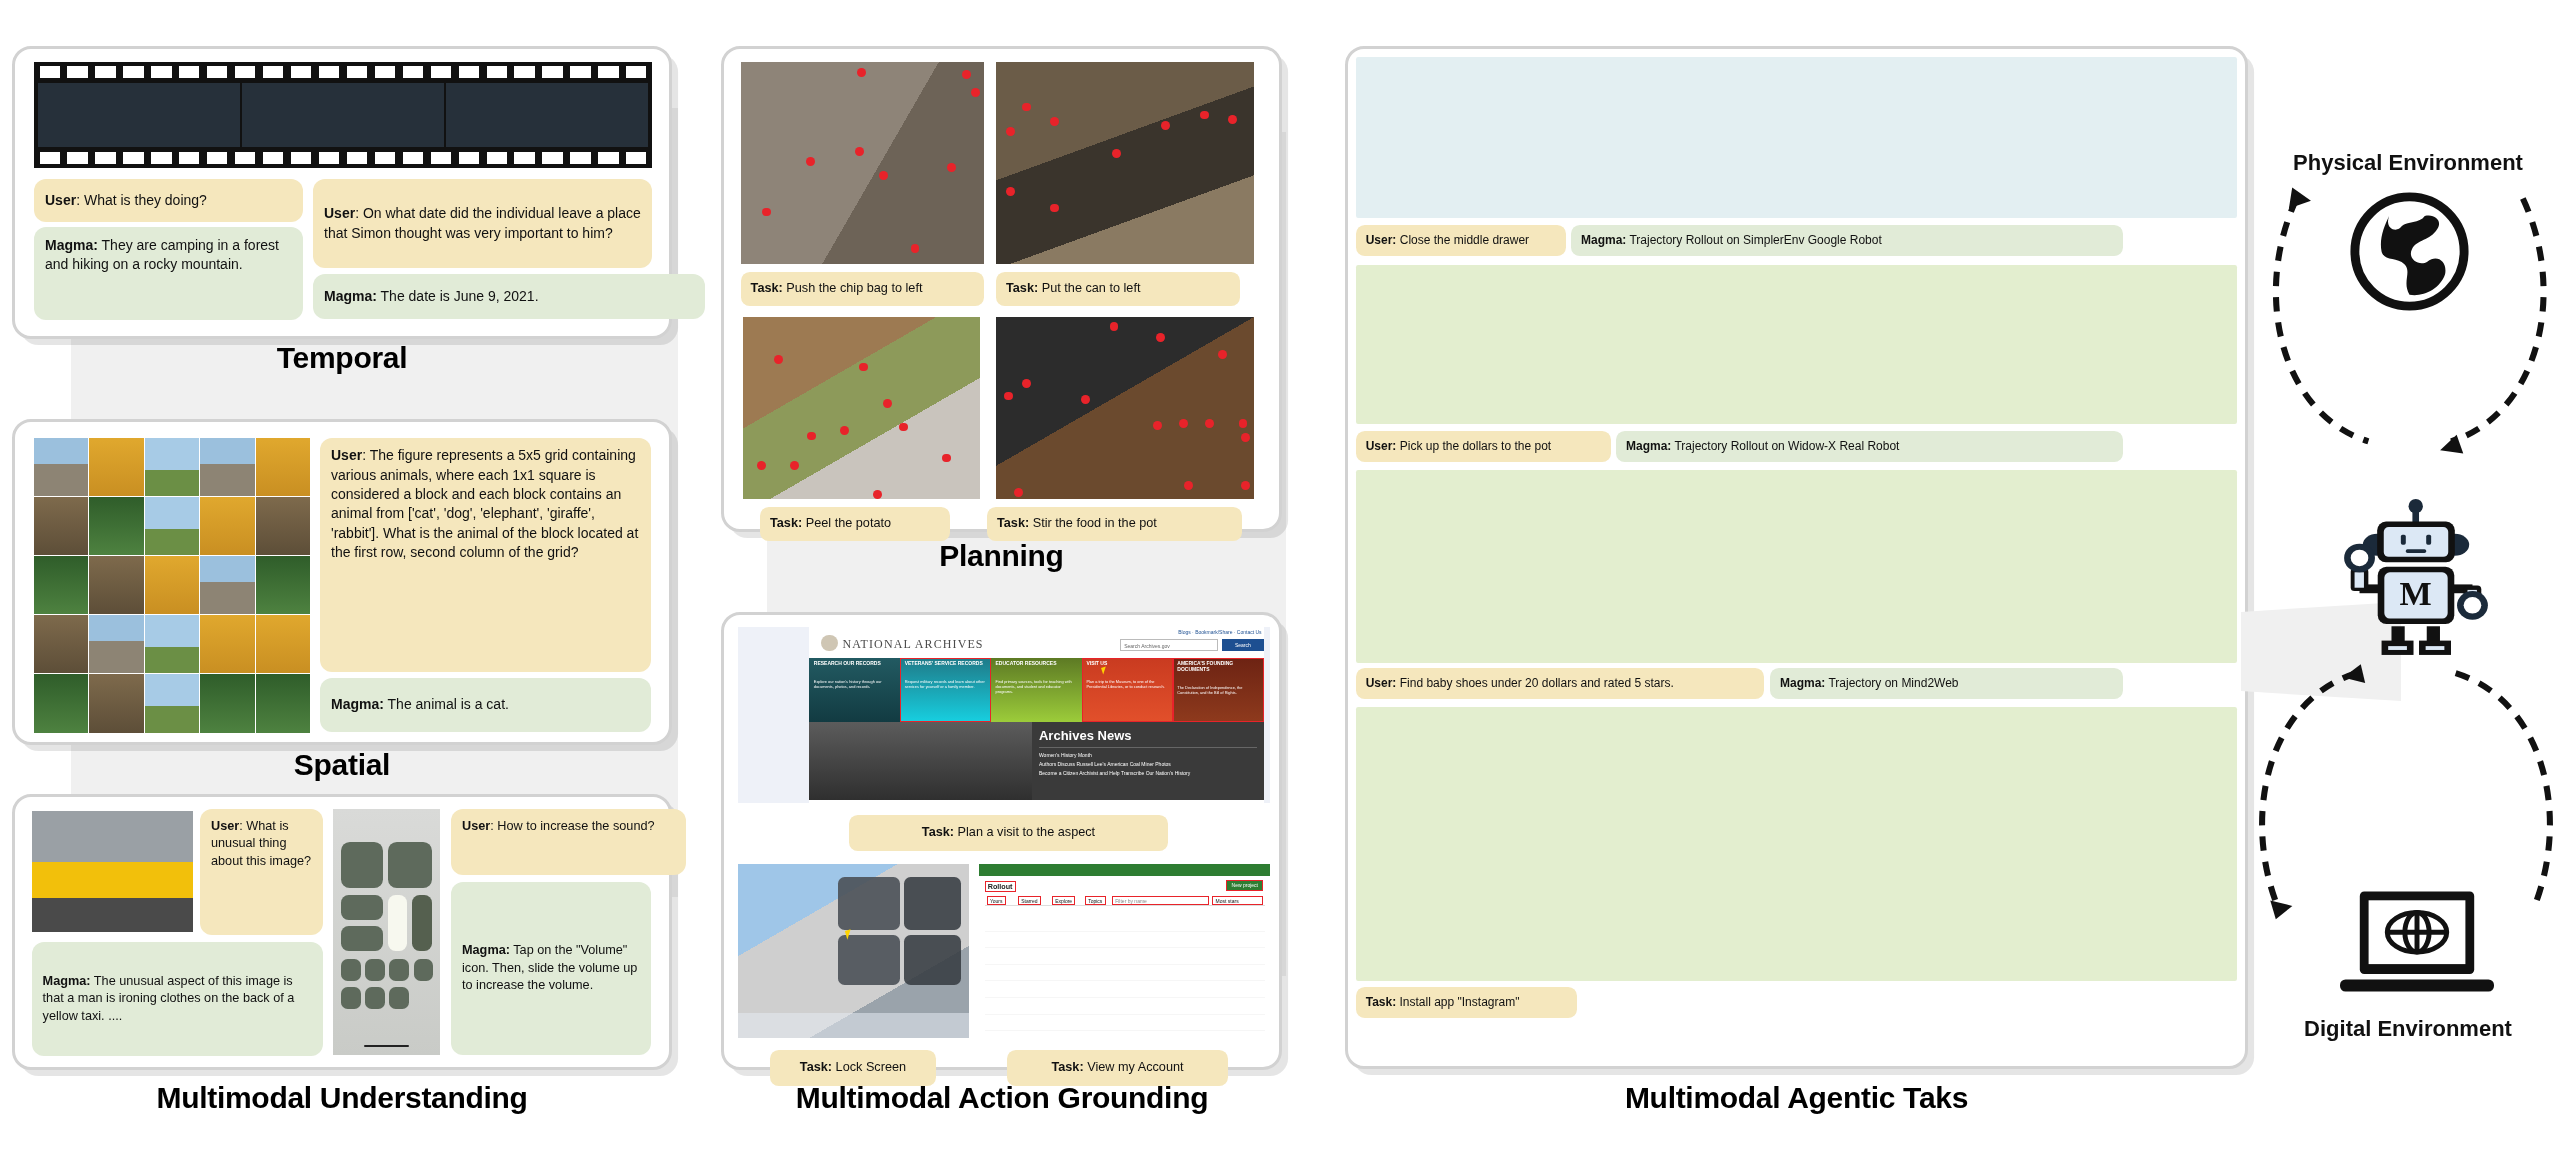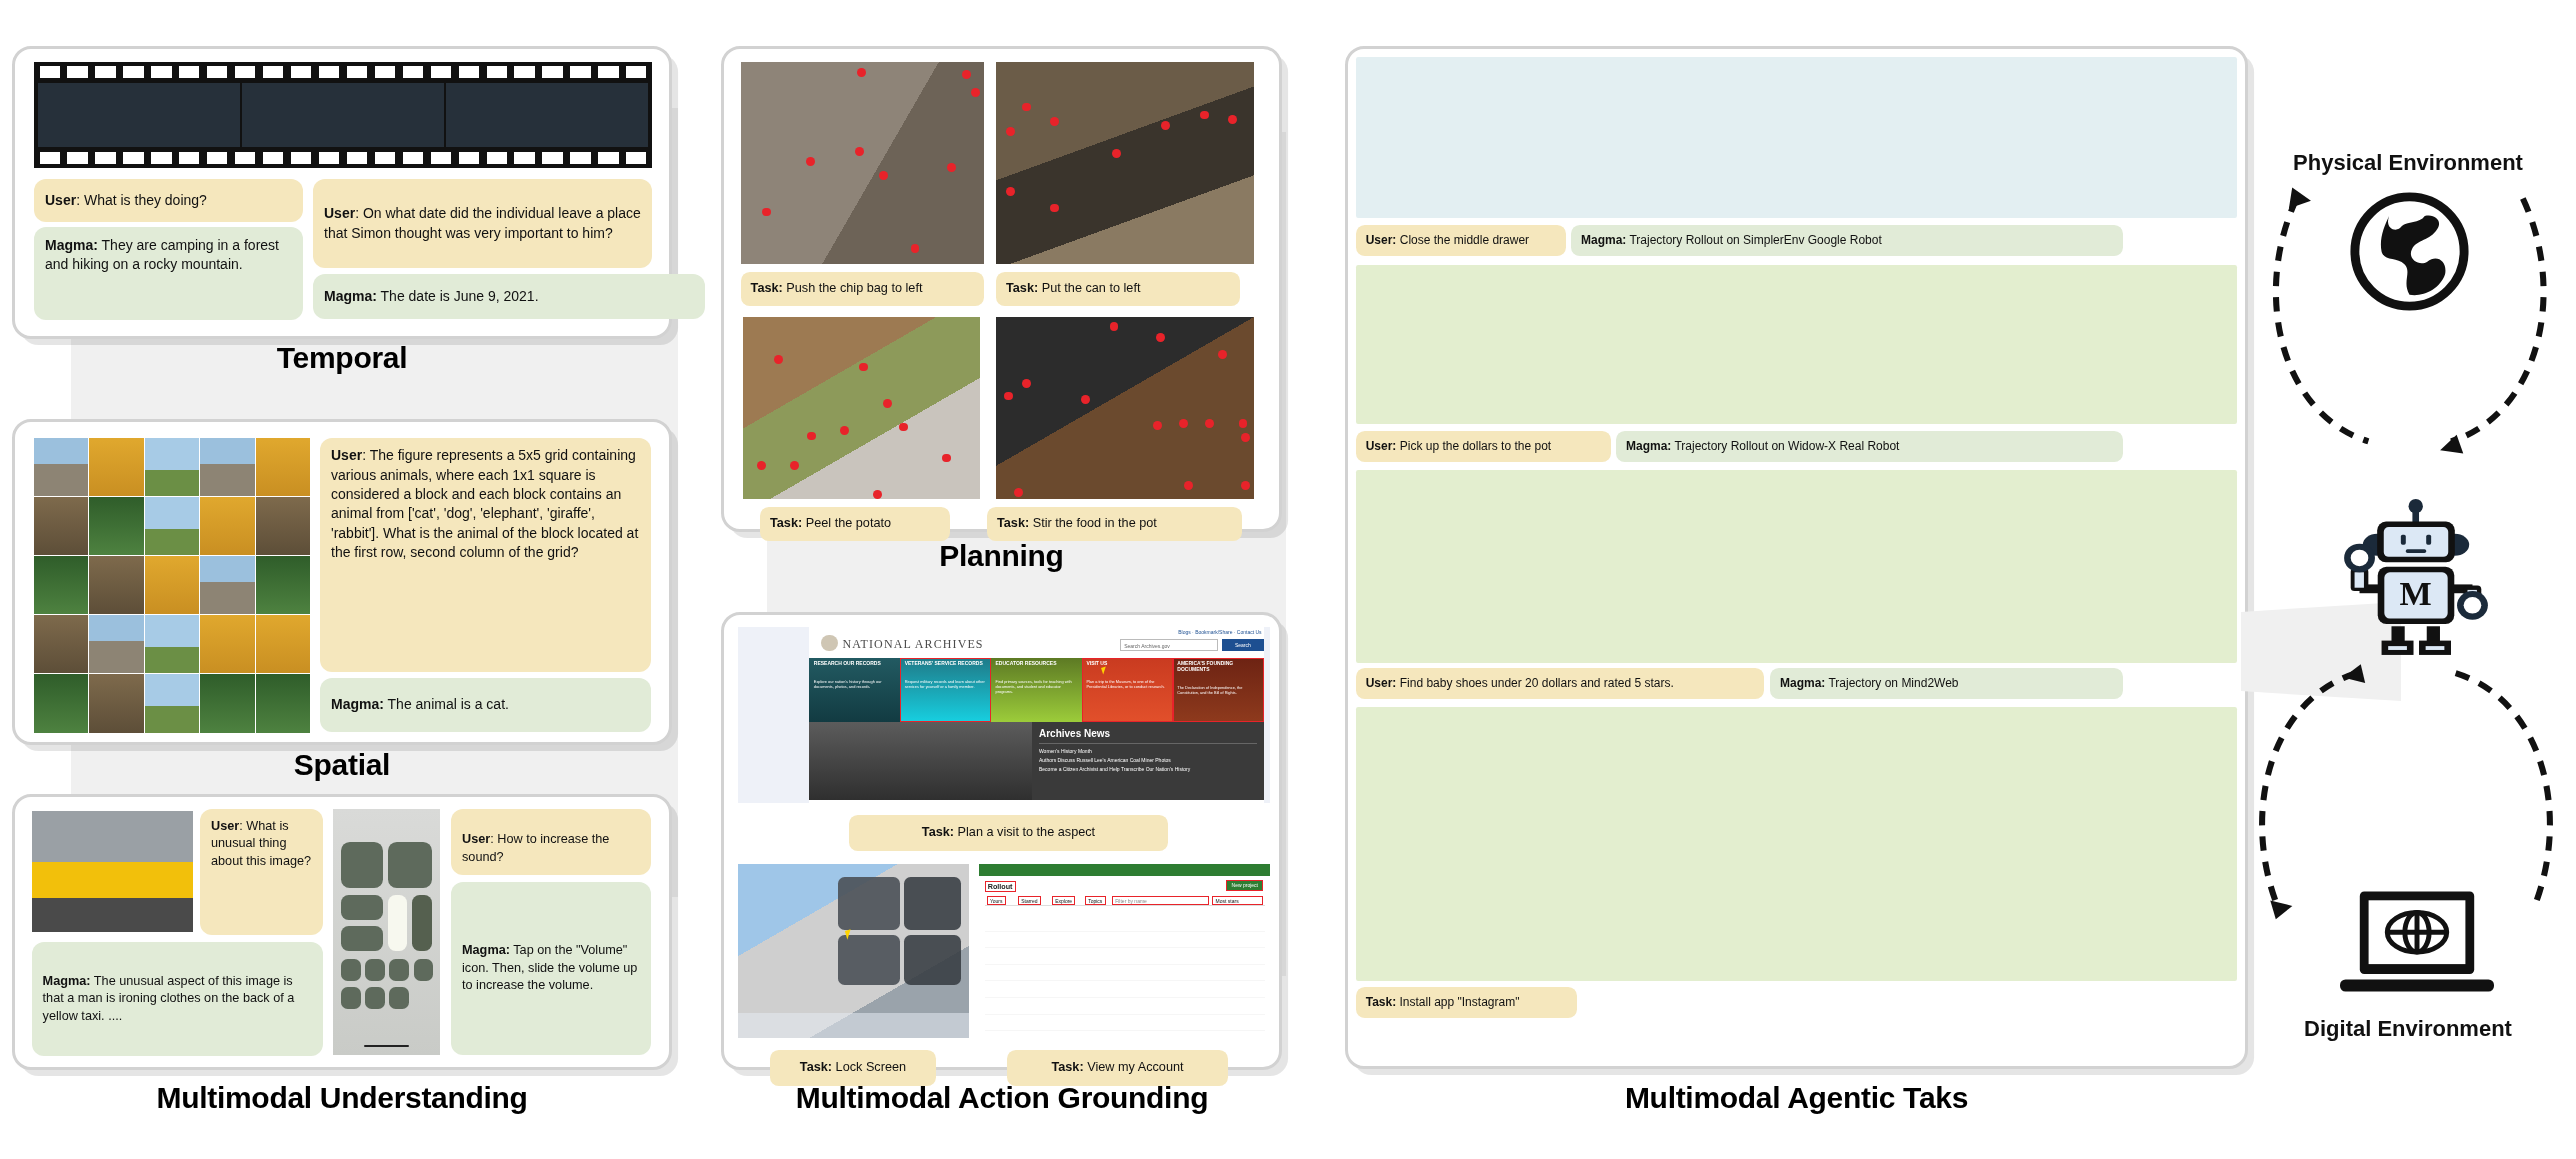--- a/index.html
+++ b/index.html
@@ -230,21 +230,21 @@
     <div style="position:absolute;left:7.7px;top:150px;width:20px;height:22px;background:#5e6a5c;border-radius:6.6px;"></div>
     <div style="position:absolute;left:32px;top:150px;width:20px;height:22px;background:#5e6a5c;border-radius:6.6px;"></div>
     <div style="position:absolute;left:56px;top:150px;width:20px;height:22px;background:#5e6a5c;border-radius:6.6px;"></div>
     <div style="position:absolute;left:81px;top:150px;width:19px;height:22px;background:#5e6a5c;border-radius:6.6px;"></div>
     <div style="position:absolute;left:7.7px;top:178px;width:20px;height:22px;background:#5e6a5c;border-radius:6.6px;"></div>
     <div style="position:absolute;left:32px;top:178px;width:20px;height:22px;background:#5e6a5c;border-radius:6.6px;"></div>
     <div style="position:absolute;left:56px;top:178px;width:20px;height:22px;background:#5e6a5c;border-radius:6.6px;"></div>
     <div style="position:absolute;left:31px;bottom:7.7px;width:45px;height:2.8px;background:#222;border-radius:1.7px;"></div>
   </div>
 
-  <div class="bub user" style="position:absolute;left:436px;top:12px;width:200px;height:66px;font-size:12.7px;display:flex;align-items:flex-end;">
+  <div class="bub user" style="position:absolute;left:436px;top:12px;width:235px;height:66px;font-size:12.7px;display:flex;align-items:flex-start;">
     <span><b>User</b>:<span> How to increase the sound?</span></span>
   </div>
   <div class="bub magma" style="position:absolute;left:436px;top:85px;width:200px;height:173px;font-size:12.7px;display:flex;align-items:center;">
     <span><b>Magma:</b><span> Tap on the "Volume" icon. Then, slide the volume up to increase the volume.</span></span>
   </div>
 </div>
 <div class="sect-title" style="left:6.6px;top:1081px;width:671px;">Multimodal Understanding</div>
 
 <div class="panel" style="left:721px;top:46px;width:561px;height:486px;">
   <div class="photo ph-kitchen1" style="left:16.6px;top:13.2px;width:243px;height:202px;">
@@ -339,21 +339,21 @@
       <div style="flex:1;background:linear-gradient(#225a62,#123b42);color:#fff;padding:3.3px 4.4px;font-size:5px;font-weight:bold;line-height:1.15;"><span>RESEARCH OUR RECORDS</span><div style="font-weight:normal;font-size:3.9px;margin-top:12px;line-height:1.3;">Explore our nation's history through our documents, photos, and records.</div></div>
       <div style="flex:1;background:linear-gradient(#1f7a88,#17cfe0);color:#fff;padding:3.3px 4.4px;font-size:5px;font-weight:bold;line-height:1.15;outline:1.7px solid #e8232a;outline-offset:-1.7px;"><span>VETERANS' SERVICE RECORDS</span><div style="font-weight:normal;font-size:3.9px;margin-top:12px;line-height:1.3;">Request military records and learn about other services for yourself or a family member.</div></div>
       <div style="flex:1;background:linear-gradient(#5d7a24,#9ccc3a);color:#fff;padding:3.3px 4.4px;font-size:5px;font-weight:bold;line-height:1.15;"><span>EDUCATOR RESOURCES</span><div style="font-weight:normal;font-size:3.9px;margin-top:12px;line-height:1.3;">Find primary sources, tools for teaching with documents, and student and educator programs.</div></div>
       <div style="flex:1;background:linear-gradient(#c93b20,#e2502b);color:#fff;padding:3.3px 4.4px;font-size:5px;font-weight:bold;line-height:1.15;outline:1.7px solid #e8232a;outline-offset:-1.7px;position:relative;"><span>VISIT US</span><div style="font-weight:normal;font-size:3.9px;margin-top:12px;line-height:1.3;">Plan a trip to the Museum, to one of the Presidential Libraries, or to conduct research.</div>
         <div style="position:absolute;left:20px;top:8.8px;width:0;height:0;border-left:5px solid #ffd400;border-bottom:7.7px solid transparent;transform:rotate(-18deg);"></div></div>
       <div style="flex:1;background:linear-gradient(#6d2313,#8e3a1d);color:#fff;padding:3.3px 4.4px;font-size:5px;font-weight:bold;line-height:1.15;outline:1.7px solid #e8232a;outline-offset:-1.7px;"><span>AMERICA'S FOUNDING DOCUMENTS</span><div style="font-weight:normal;font-size:3.9px;margin-top:12px;line-height:1.3;">The Declaration of Independence, the Constitution, and the Bill of Rights.</div></div>
     </div>
 
     <div style="position:absolute;left:71px;top:95px;width:224px;bottom:3.3px;background:linear-gradient(#5c5c5c,#2f2f2f);"></div>
     <div style="position:absolute;left:294px;top:95px;right:6.6px;bottom:3.3px;background:#3a3a3a;color:#fff;padding:5.5px 6.6px;">
-      <div style="font-size:10px;font-weight:bold;">Archives News</div>
+      <div style="font-size:13px;font-weight:bold;">Archives News</div>
       <div style="height:0.6px;background:#666;margin:4.4px 0;"></div>
       <div style="font-size:5px;margin-bottom:3.3px;">Women's History Month</div>
       <div style="font-size:5px;margin-bottom:3.3px;">Authors Discuss Russell Lee's American Coal Miner Photos</div>
       <div style="font-size:5px;">Become a Citizen Archivist and Help Transcribe Our Nation's History</div>
     </div>
   </div>
 
   <div class="bub user tiny" style="position:absolute;left:125px;top:200px;width:319px;height:36px;display:flex;align-items:center;justify-content:center;">
     <span><b>Task:</b><span> Plan a visit to the aspect</span></span>
   </div>

